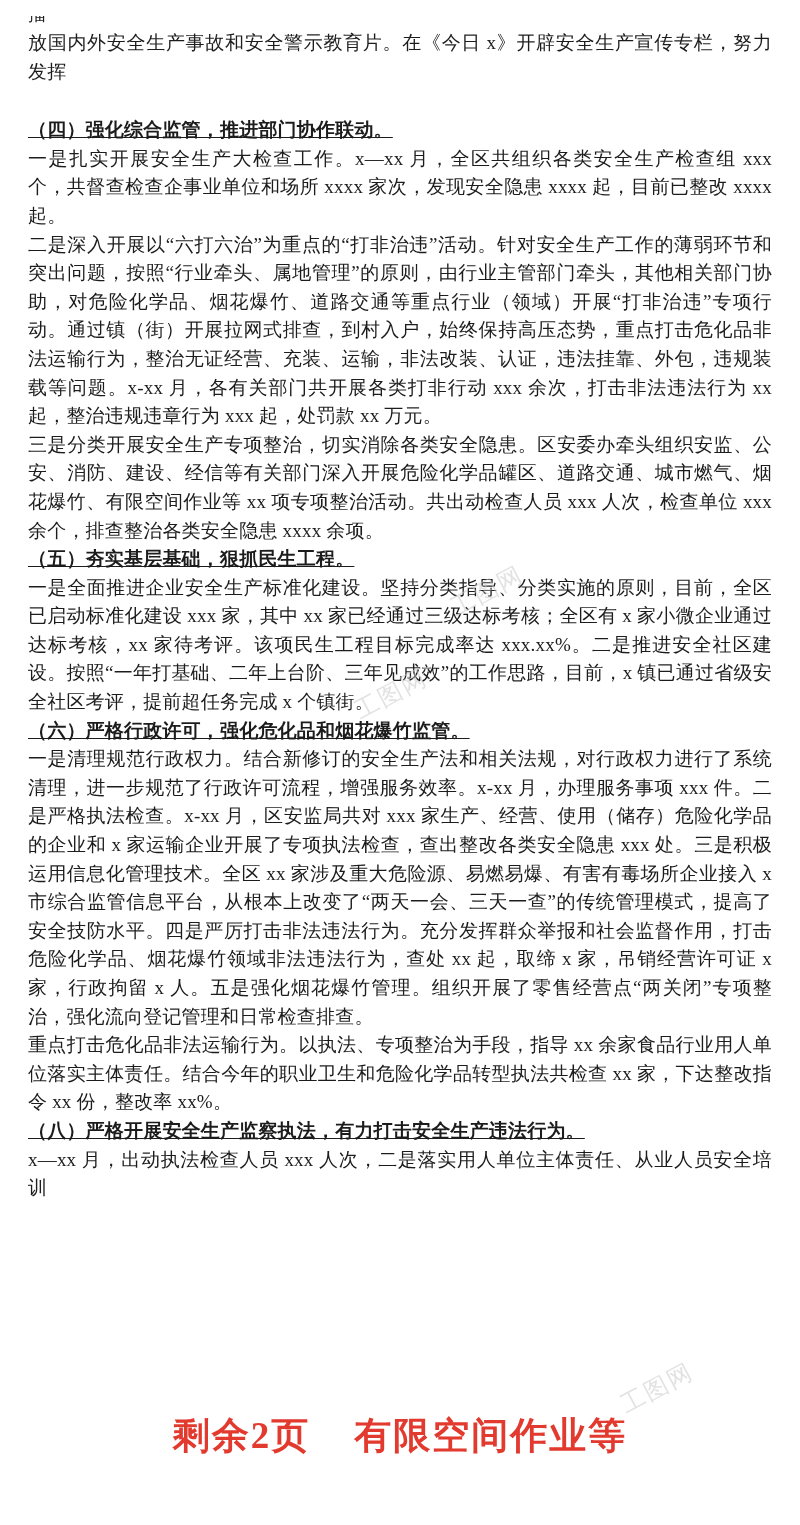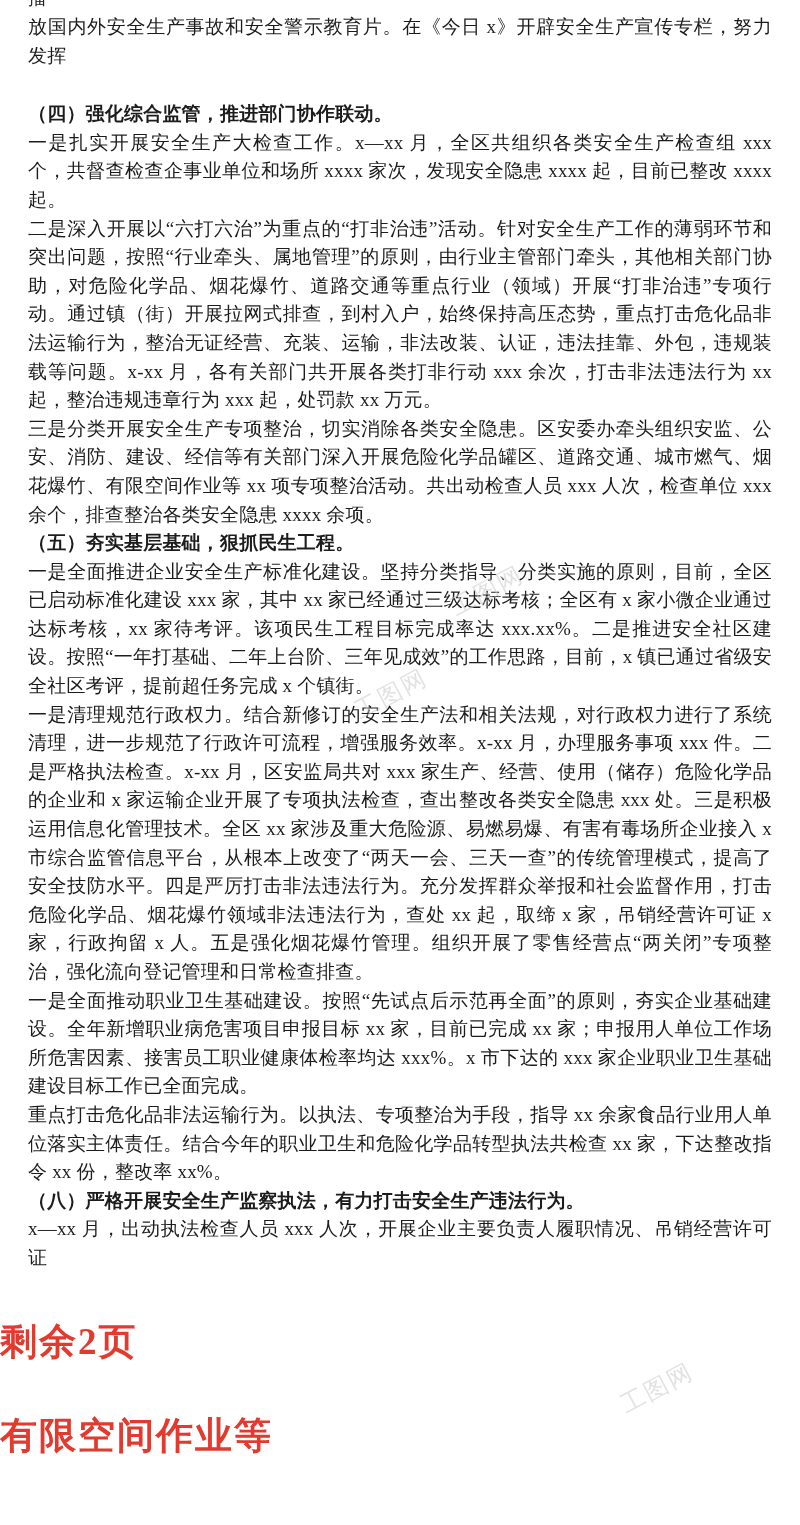--- a/index.html
+++ b/index.html
@@ -6,48 +6,47 @@
   html { background:#ffffff; }
   body {
     width:800px; height:1525px;
     background:#ffffff;
     color:#1c1c1c;
     font-family:"Liberation Serif","DejaVu Serif",serif;
     display:flex; flex-direction:column;
     overflow:hidden;
     position:relative;
   }
-  .content { padding:0 28px; }
+  .content { padding:16px 28px; }
   .para {
     font-size:19px;
     line-height:28.6px;
     text-align:justify;
     letter-spacing:0.2px;
     word-break:break-all;
   }
-  .para.heading { font-weight:bold; }
+  .para.heading { font-weight:bold;text-decoration:underline; }
   .para.clipped {
     height:13px;
     overflow:hidden;
     display:flex;
     align-items:flex-end;
   }
   .para.gap-after { margin-bottom:30px; }
   .footer {
     margin-top:auto;
     margin-bottom:64px;
     display:flex;
     justify-content:center;
     align-items:baseline;
     gap:44px;
     font-weight:bold;
     font-size:37px;
     letter-spacing:2px;
     color:var(--accent,#e23a2e);
-    flex-direction:column;
   }
   .watermark {
     position:absolute;
     color:var(--wm,#cccccc);
     opacity:0.55;
     font-size:24px;
     letter-spacing:2px;
     transform:rotate(-28deg);
     pointer-events:none;
     white-space:nowrap;
@@ -62,25 +61,25 @@
 
 <div class="content">
     <p class="para clipped">化安全生产宣传教育，充分利用电视、广播、网络等新闻媒体宣传安全生产法律法规，播</p>
     <p class="para body gap-after">放国内外安全生产事故和安全警示教育片。在《今日 x》开辟安全生产宣传专栏，努力发挥</p>
     <p class="para heading">（四）强化综合监管，推进部门协作联动。</p>
     <p class="para body">一是扎实开展安全生产大检查工作。x—xx 月，全区共组织各类安全生产检查组 xxx 个，共督查检查企事业单位和场所 xxxx 家次，发现安全隐患 xxxx 起，目前已整改 xxxx 起。</p>
     <p class="para body">二是深入开展以“六打六治”为重点的“打非治违”活动。针对安全生产工作的薄弱环节和突出问题，按照“行业牵头、属地管理”的原则，由行业主管部门牵头，其他相关部门协助，对危险化学品、烟花爆竹、道路交通等重点行业（领域）开展“打非治违”专项行动。通过镇（街）开展拉网式排查，到村入户，始终保持高压态势，重点打击危化品非法运输行为，整治无证经营、充装、运输，非法改装、认证，违法挂靠、外包，违规装载等问题。x-xx 月，各有关部门共开展各类打非行动 xxx 余次，打击非法违法行为 xx 起，整治违规违章行为 xxx 起，处罚款 xx 万元。</p>
     <p class="para body">三是分类开展安全生产专项整治，切实消除各类安全隐患。区安委办牵头组织安监、公安、消防、建设、经信等有关部门深入开展危险化学品罐区、道路交通、城市燃气、烟花爆竹、有限空间作业等 xx 项专项整治活动。共出动检查人员 xxx 人次，检查单位 xxx 余个，排查整治各类安全隐患 xxxx 余项。</p>
     <p class="para heading">（五）夯实基层基础，狠抓民生工程。</p>
     <p class="para body">一是全面推进企业安全生产标准化建设。坚持分类指导、分类实施的原则，目前，全区已启动标准化建设 xxx 家，其中 xx 家已经通过三级达标考核；全区有 x 家小微企业通过达标考核，xx 家待考评。该项民生工程目标完成率达 xxx.xx%。二是推进安全社区建设。按照“一年打基础、二年上台阶、三年见成效”的工作思路，目前，x 镇已通过省级安全社区考评，提前超任务完成 x 个镇街。</p>
+    <p class="para heading">（六）严格行政许可，强化危化品和烟花爆竹监管。</p>
     <p class="para body">一是清理规范行政权力。结合新修订的安全生产法和相关法规，对行政权力进行了系统清理，进一步规范了行政许可流程，增强服务效率。x-xx 月，办理服务事项 xxx 件。二是严格执法检查。x-xx 月，区安监局共对 xxx 家生产、经营、使用（储存）危险化学品的企业和 x 家运输企业开展了专项执法检查，查出整改各类安全隐患 xxx 处。三是积极运用信息化管理技术。全区 xx 家涉及重大危险源、易燃易爆、有害有毒场所企业接入 x 市综合监管信息平台，从根本上改变了“两天一会、三天一查”的传统管理模式，提高了安全技防水平。四是严厉打击非法违法行为。充分发挥群众举报和社会监督作用，打击危险化学品、烟花爆竹领域非法违法行为，查处 xx 起，取缔 x 家，吊销经营许可证 x 家，行政拘留 x 人。五是强化烟花爆竹管理。组织开展了零售经营点“两关闭”专项整治，强化流向登记管理和日常检查排查。</p>
-    <p class="para body">一是全面推动职业卫生基础建设。按照“先试点后示范再全面”的原则，夯实企业基础建设。全年新增职业病危害项目申报目标 xx 家，目前已完成 xx 家；申报用人单位工作场所危害因素、接害员工职业健康体检率均达 xxx%。x 市下达的 xxx 家企业职业卫生基础建设目标工作已全面完成。</p>
     <p class="para body">重点打击危化品非法运输行为。以执法、专项整治为手段，指导 xx 余家食品行业用人单位落实主体责任。结合今年的职业卫生和危险化学品转型执法共检查 xx 家，下达整改指令 xx 份，整改率 xx%。</p>
     <p class="para heading">（八）严格开展安全生产监察执法，有力打击安全生产违法行为。</p>
-    <p class="para body">x—xx 月，出动执法检查人员 xxx 人次，开展企业主要负责人履职情况、吊销经营许可证</p>
+    <p class="para body">x—xx 月，出动执法检查人员 xxx 人次，二是落实用人单位主体责任、从业人员安全培训</p>
   </div>
 
 <span class="watermark wm1">工图网</span>
 <span class="watermark wm2">工图网</span>
 <span class="watermark wm3">工图网</span>
 
 <div class="footer">
   <span>剩余2页</span>
   <span>有限空间作业等</span>
 </div>

